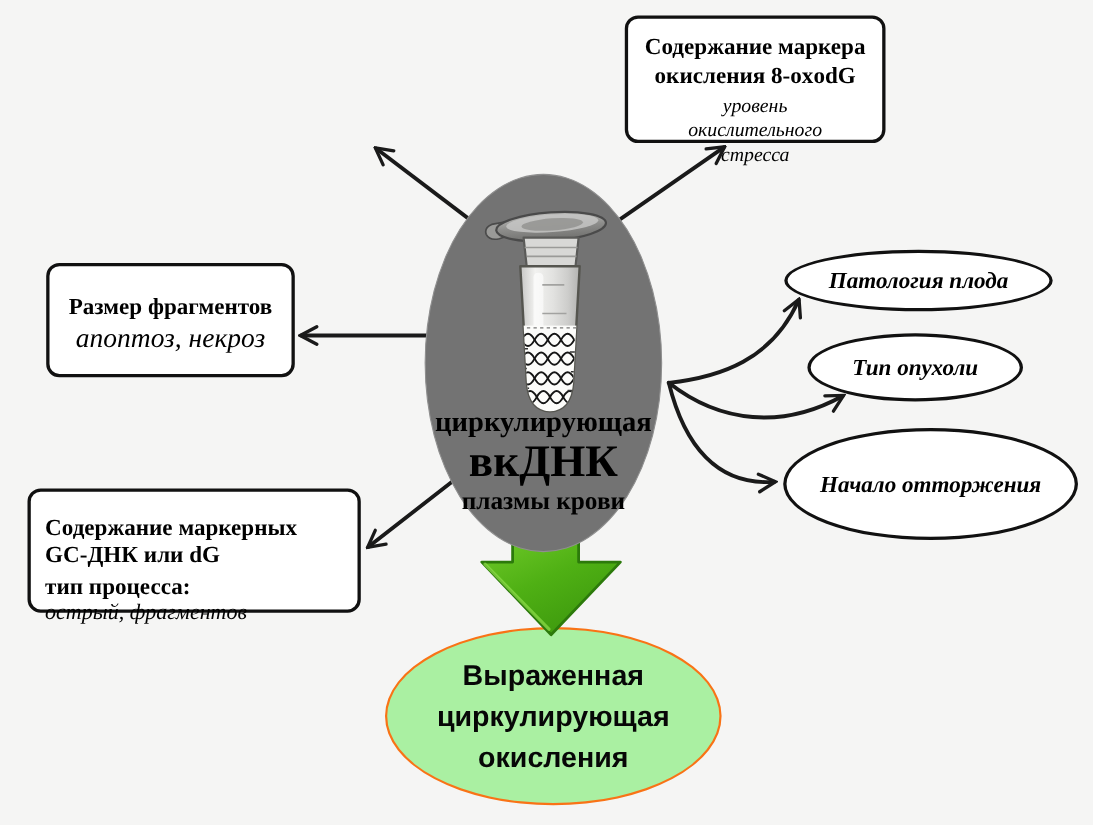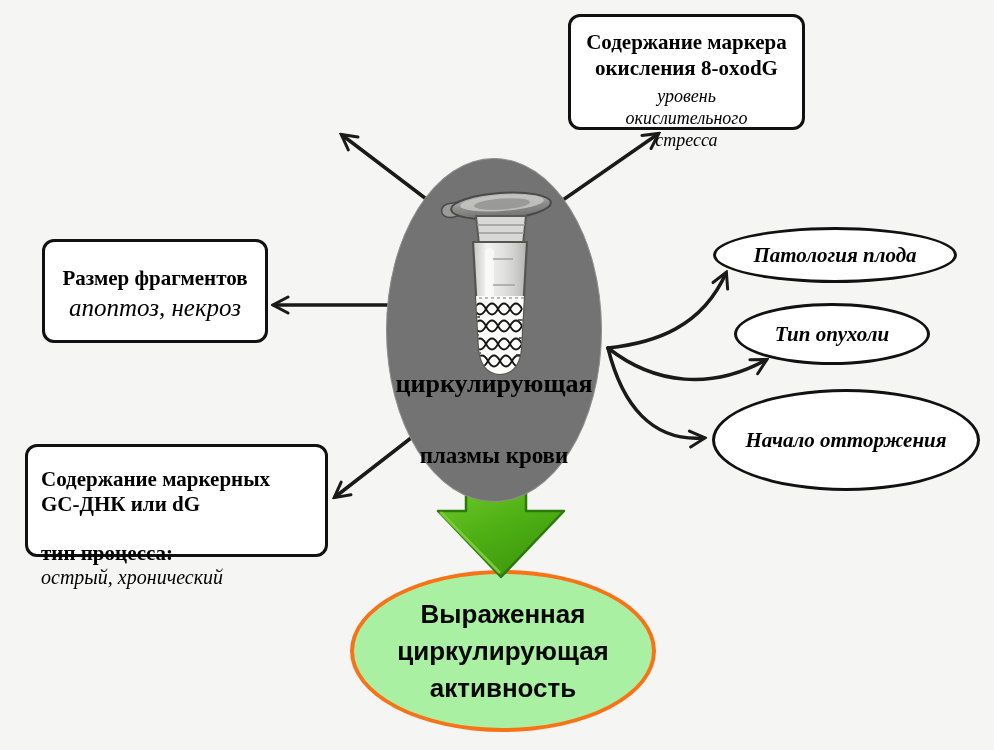--- a/index.html
+++ b/index.html
@@ -20,21 +20,21 @@
   .bt-sm{ font-size:20px; }
   .bsub { font-size:18px; line-height:22px; }
   .ital { font-style:italic; }
   .bold { font-weight:bold; }
 
   .box-tl { left:83px;  top:26px;  width:254px; height:105px; padding-top:14px; }
   .box-tr { left:568px; top:14px;  width:237px; height:116px; padding-top:12px; }
   .box-ml { left:42px;  top:239px; width:226px; height:104px; padding-top:23px; }
   .box-bl { left:25px;  top:444px; width:303px; height:113px; padding:20px 0 0 13px; text-align:left; }
   .box-bl .bt { line-height:25px; }
-  .box-bl .gap { margin-top:24px; }
+  .box-bl .gap { margin-top:4px; }
 
   
   .oval {
     position:absolute; box-sizing:border-box; z-index:2;
     background:#ffffff; border:3px solid #111; border-radius:50%;
     display:flex; align-items:center; justify-content:center;
     font-weight:bold; font-size:21px; line-height:26px;font-style:italic;
   }
   .oval-r1 { left:713px; top:227px; width:244px; height:56px; }
   .oval-r2 { left:734px; top:303px; width:196px; height:62px; }
@@ -51,21 +51,21 @@
   .ce-1 { top:210px; font-size:26px; }
   .ce-2 { top:236px; font-size:41px; }
   .ce-3 { top:284px; font-size:23px; }
 
   svg.tube-svg   { position:absolute; left:435px; top:162px; z-index:5; }
   svg.green-arrow-svg { position:absolute; left:425px; top:470px; z-index:3; }
 
   
   .green-ellipse {
     position:absolute; left:350px; top:570px; width:306px; height:162px; z-index:2;
-    background:#aaf0a2; border:4px solid #f97316; border-radius:50%;
+    background:#aaf0a2; border:2px solid #f97316; border-radius:50%;
     box-sizing:border-box;
     display:flex; flex-direction:column; align-items:center; justify-content:center;
     font-family:"Liberation Sans","DejaVu Sans",sans-serif;
     font-weight:bold; font-size:26px; line-height:37px; color:#070707;
   }
 </style>
 </head>
 <body>
 
 <div class="canvas">
@@ -96,55 +96,56 @@
 
   <div class="rbox box-ml">
     <div class="bt">Размер фрагментов</div>
     <div class="bsub ital" style="margin-top:6px; font-size:25px;">апоптоз, некроз</div>
   </div>
 
   <div class="rbox box-bl">
     <div class="bt">Содержание маркерных</div>
     <div class="bt">GC-ДНК или  dG</div>
     <div class="bt gap">тип процесса:</div>
-    <div class="ital" style="font-size:20px; line-height:23px;">острый, хронический</div>
+    <div class="ital" style="font-size:20px; line-height:23px;">острый, фрагментов</div>
   </div>
 
   <div class="oval oval-r1">
     <span>Патология плода</span>
   </div>
   <div class="oval oval-r2">
     <span>Тип опухоли</span>
   </div>
   <div class="oval oval-r3">
     <div class="txt">
       <div>Начало отторжения</div>
     </div>
   </div>
 
   <div class="green-ellipse">
     <div>Выраженная</div>
     <div>циркулирующая</div>
-    <div>активность</div>
+    <div>окисления</div>
   </div>
 
   <svg class="green-arrow-svg" width="160" height="120">
     <defs>
       <linearGradient id="gArr" x1="0" y1="0" x2="0.6" y2="1">
         <stop offset="0" stop-color="#74cd2c"></stop>
         <stop offset="0.55" stop-color="#4fb014"></stop>
         <stop offset="1" stop-color="#3e9a0e"></stop>
       </linearGradient>
     </defs>
     <polygon points="41,10 101,10 101,41 139,41 76,107 13,41 41,41" fill="url(#gArr)" stroke="#2c7a0b" stroke-width="2.5" stroke-linejoin="round"></polygon>
     <path d="M44,13 L98,13 M16,43 L74,102" fill="none" stroke="#8ede4a" stroke-width="3" opacity="0.7" stroke-linecap="round"></path>
   </svg>
 
   <div class="center-ellipse">
     <div class="ce-line ce-1">циркулирующая</div>
+    <div class="ce-line ce-2">вкДНК</div>
     <div class="ce-line ce-3">плазмы крови</div>
   </div>
 
   <svg class="tube-svg" width="140" height="220">
     <defs>
       <linearGradient id="capG" x1="0" y1="0" x2="0" y2="1">
         <stop offset="0" stop-color="#bdbdbb"></stop>
         <stop offset="0.5" stop-color="#8d8d8b"></stop>
         <stop offset="1" stop-color="#6f6f6d"></stop>
       </linearGradient>

